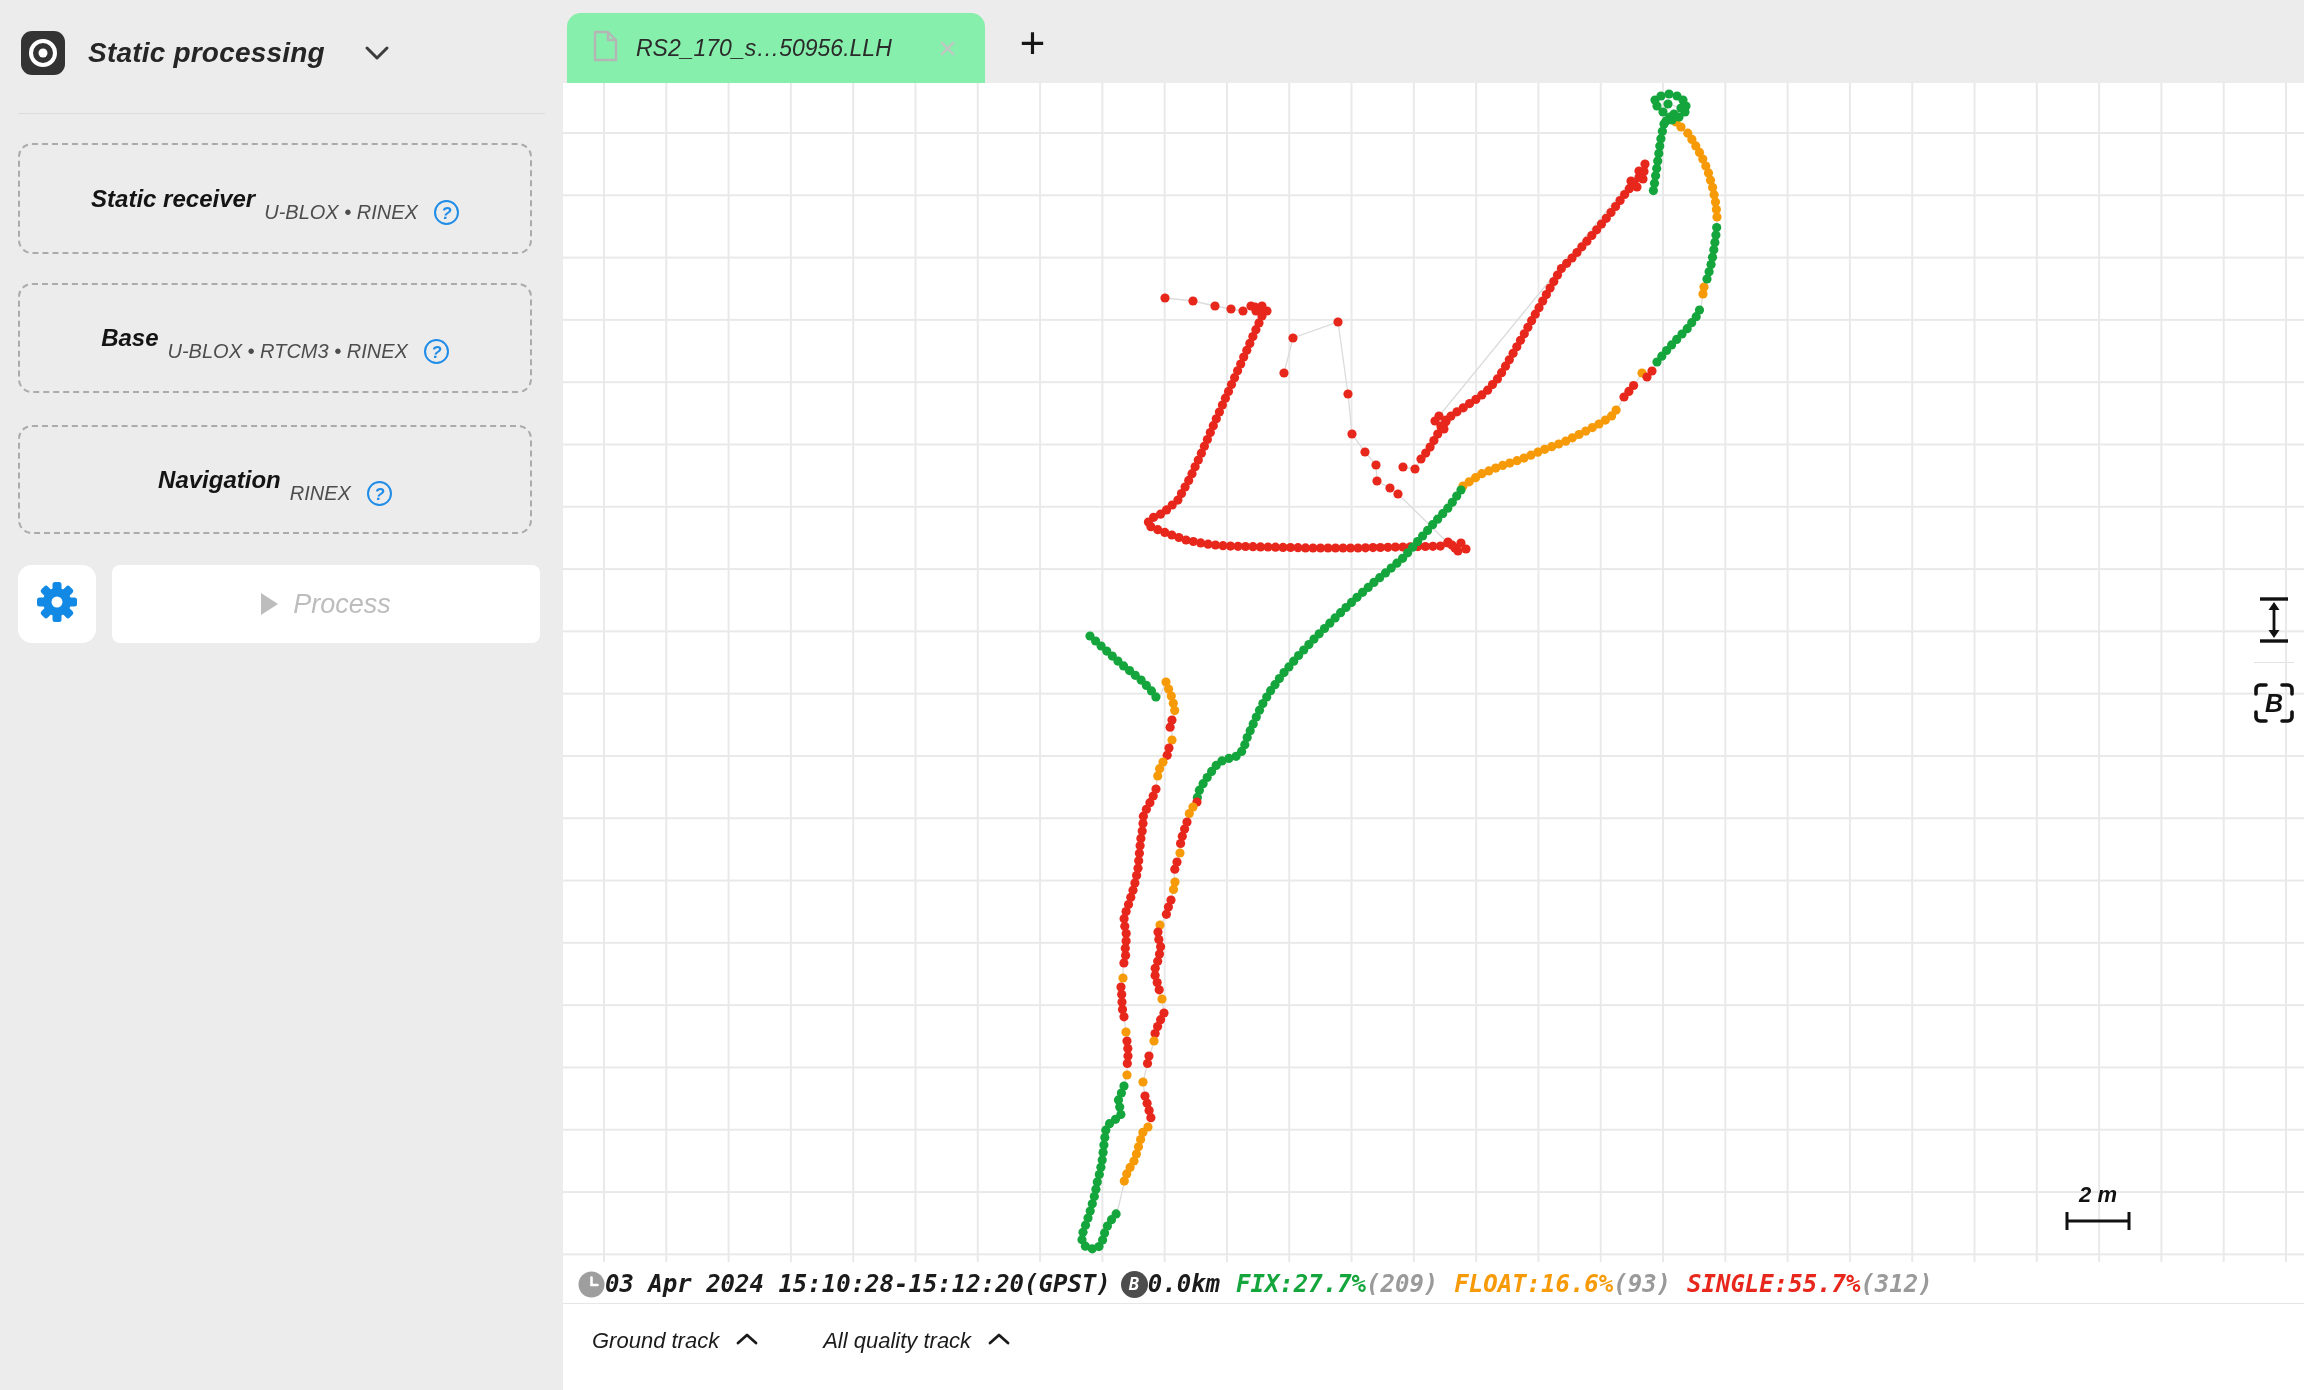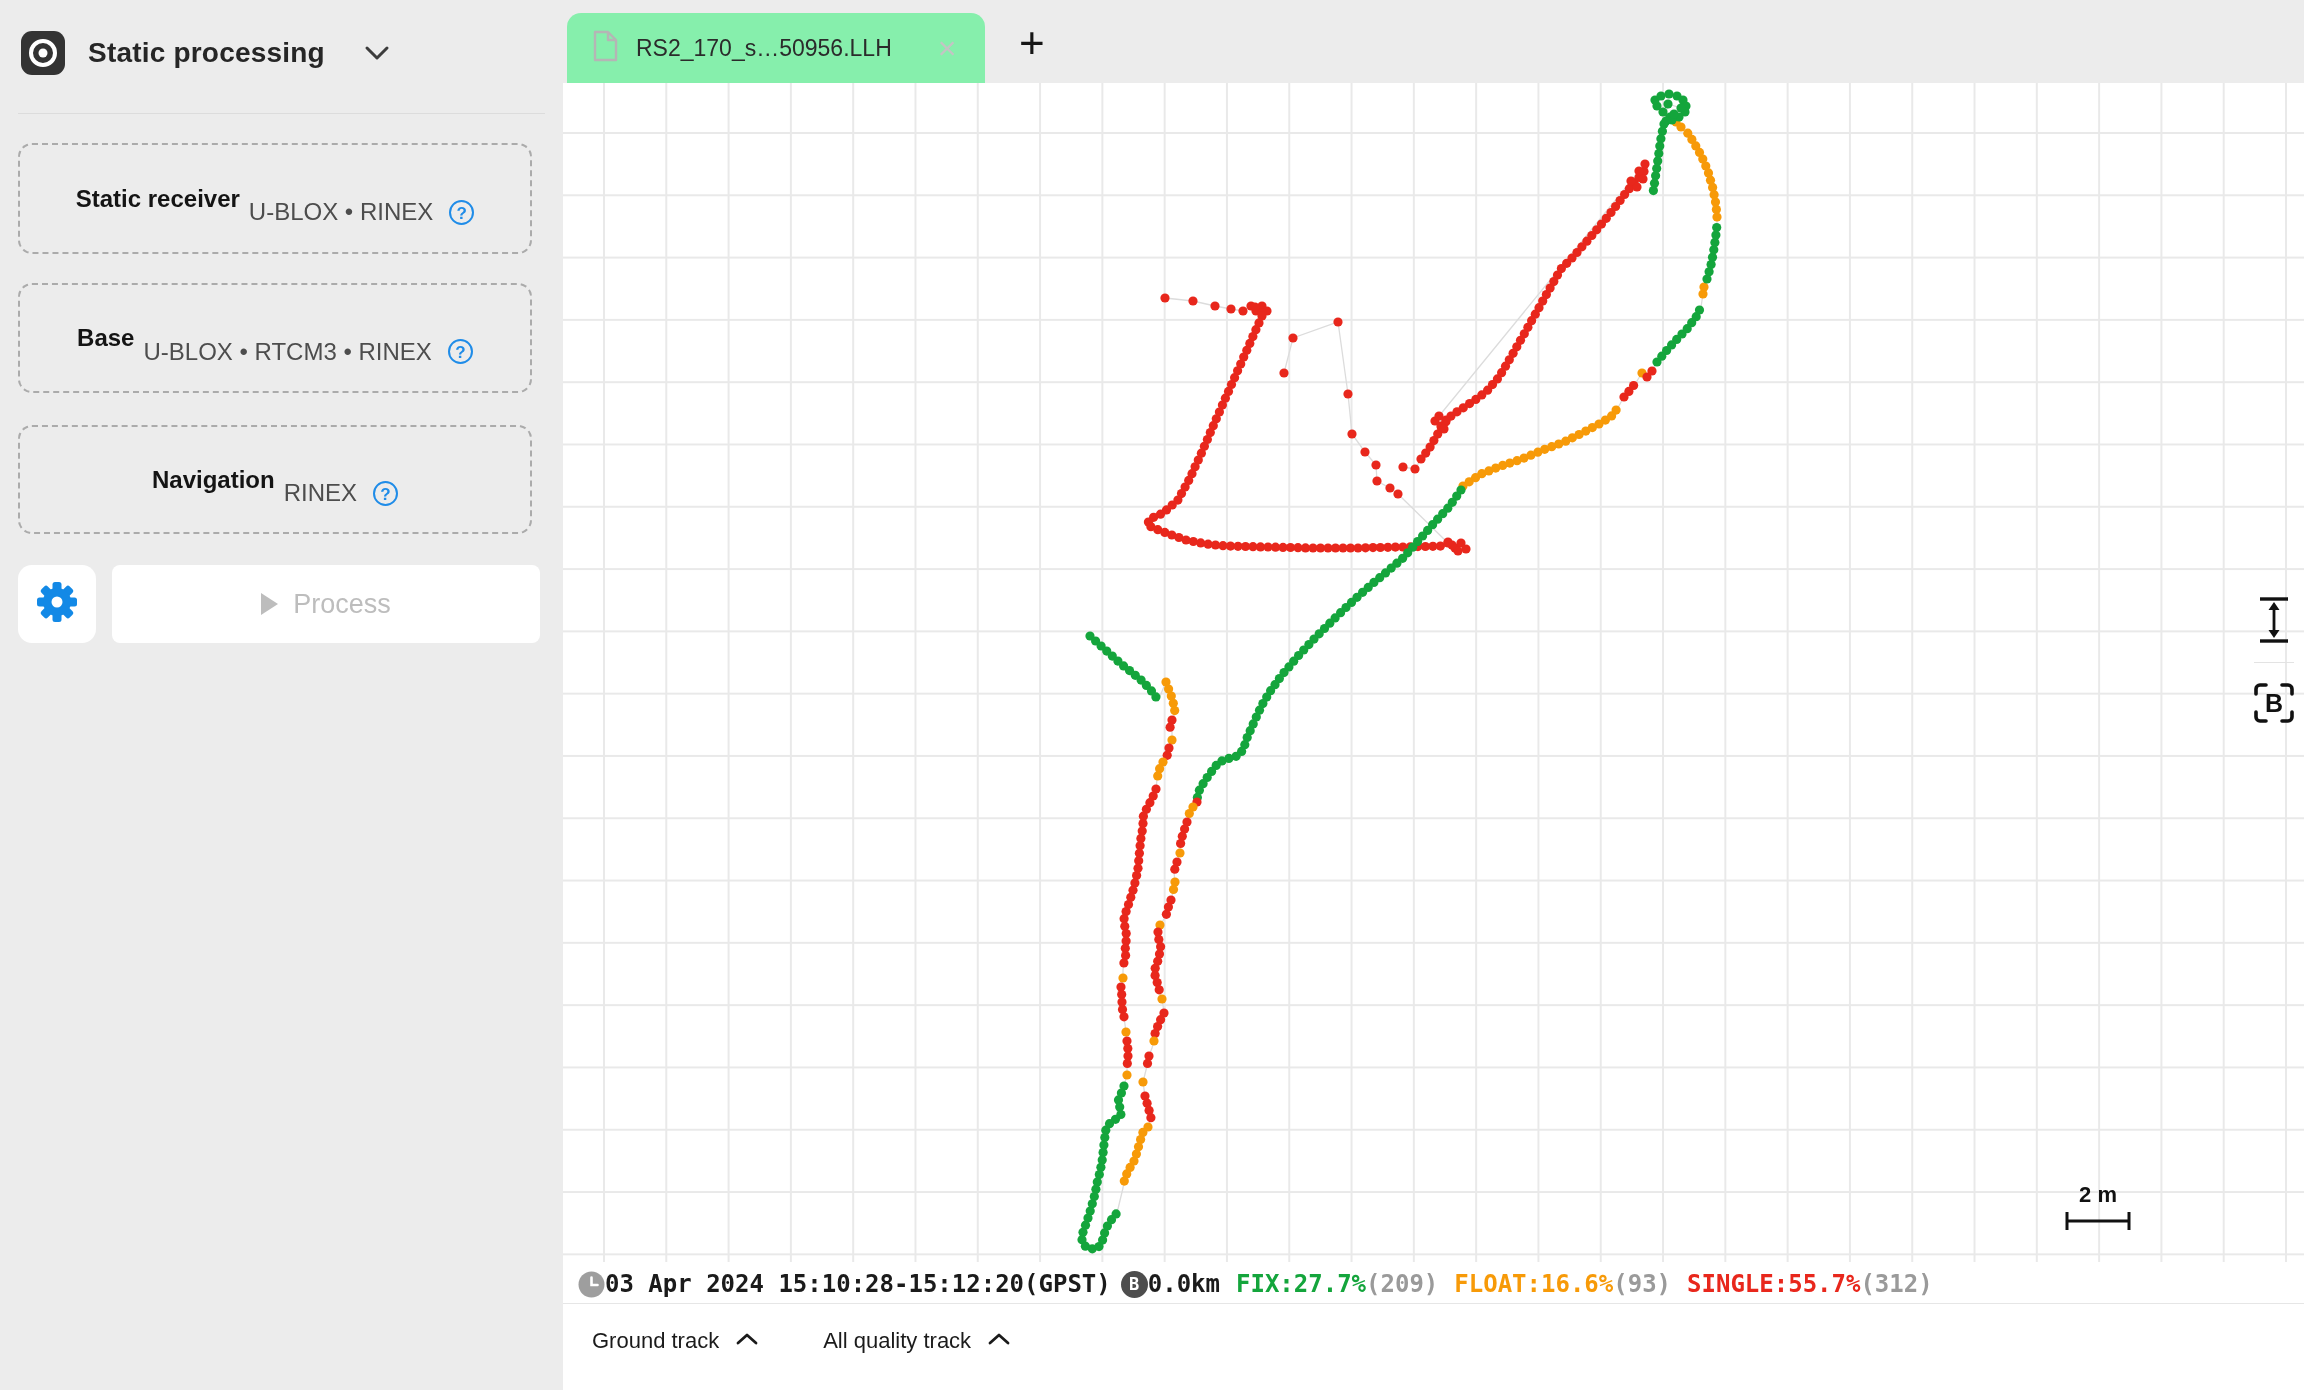--- a/index.html
+++ b/index.html
@@ -1,31 +1,31 @@
 <!DOCTYPE html>
 <html><head>
 <meta charset="utf-8">
 <style>
   html,body{margin:0;padding:0;background:#fff;}
   .screen{position:relative;width:2304px;height:1390px;background:#ffffff;overflow:hidden;
-          font-family:"Liberation Sans",sans-serif;color:#1b1b1b;}
+          font-family:"Liberation Sans",sans-serif;color:#1b1b1b;font-style:italic;}
 
   
   .sidebar{position:absolute;left:0;top:0;width:563px;height:1390px;background:#ececec;}
   .sb-header{position:absolute;left:21px;top:31px;display:flex;align-items:center;gap:23px;}
   .logo{width:44px;height:44px;border-radius:11px;background:#333;display:flex;align-items:center;justify-content:center;}
   .sb-title{font-size:28px;font-weight:700;color:#262626;letter-spacing:.2px;}
   .sb-chevron{margin-left:16px;display:flex;align-items:center;}
   .sb-divider{position:absolute;left:18px;top:113px;width:527px;height:1px;background:#dcdcdc;}
 
   .card{position:absolute;left:18px;width:514px;border:2px dashed #ababab;border-radius:14px;
         display:flex;flex-direction:row;align-items:center;justify-content:center;gap:9px;box-sizing:border-box;}
   .card1{top:143px;height:111px;} .card2{top:283px;height:110px;} .card3{top:425px;height:109px;}
   .card-title{font-size:24px;font-weight:700;color:#141414;}
-  .card-value{font-size:24px;color:#4d4d4d;display:flex;align-items:center;gap:16px;margin-top:27px;}
+  .card-value{font-size:20px;color:#4d4d4d;display:flex;align-items:center;gap:16px;margin-top:27px;}
   .help{width:25px;height:25px;border:2px solid #1f8ce8;border-radius:50%;color:#1f8ce8;
         font-size:17px;font-weight:700;line-height:24px;text-align:center;box-sizing:border-box;}
   .help::after{content:"?";}
 
   .gear-btn{position:absolute;left:18px;top:565px;width:78px;height:78px;border-radius:14px;background:#fff;
             display:flex;align-items:center;justify-content:center;cursor:pointer;}
   .process-btn{position:absolute;left:112px;top:565px;width:428px;height:78px;border-radius:8px;background:#fff;
             display:flex;align-items:center;justify-content:center;gap:15px;}
   .play-tri{width:0;height:0;border-left:17px solid #bdbdbd;border-top:11px solid transparent;border-bottom:11px solid transparent;}
   .process-label{font-size:27px;color:#bdbdbd;}

